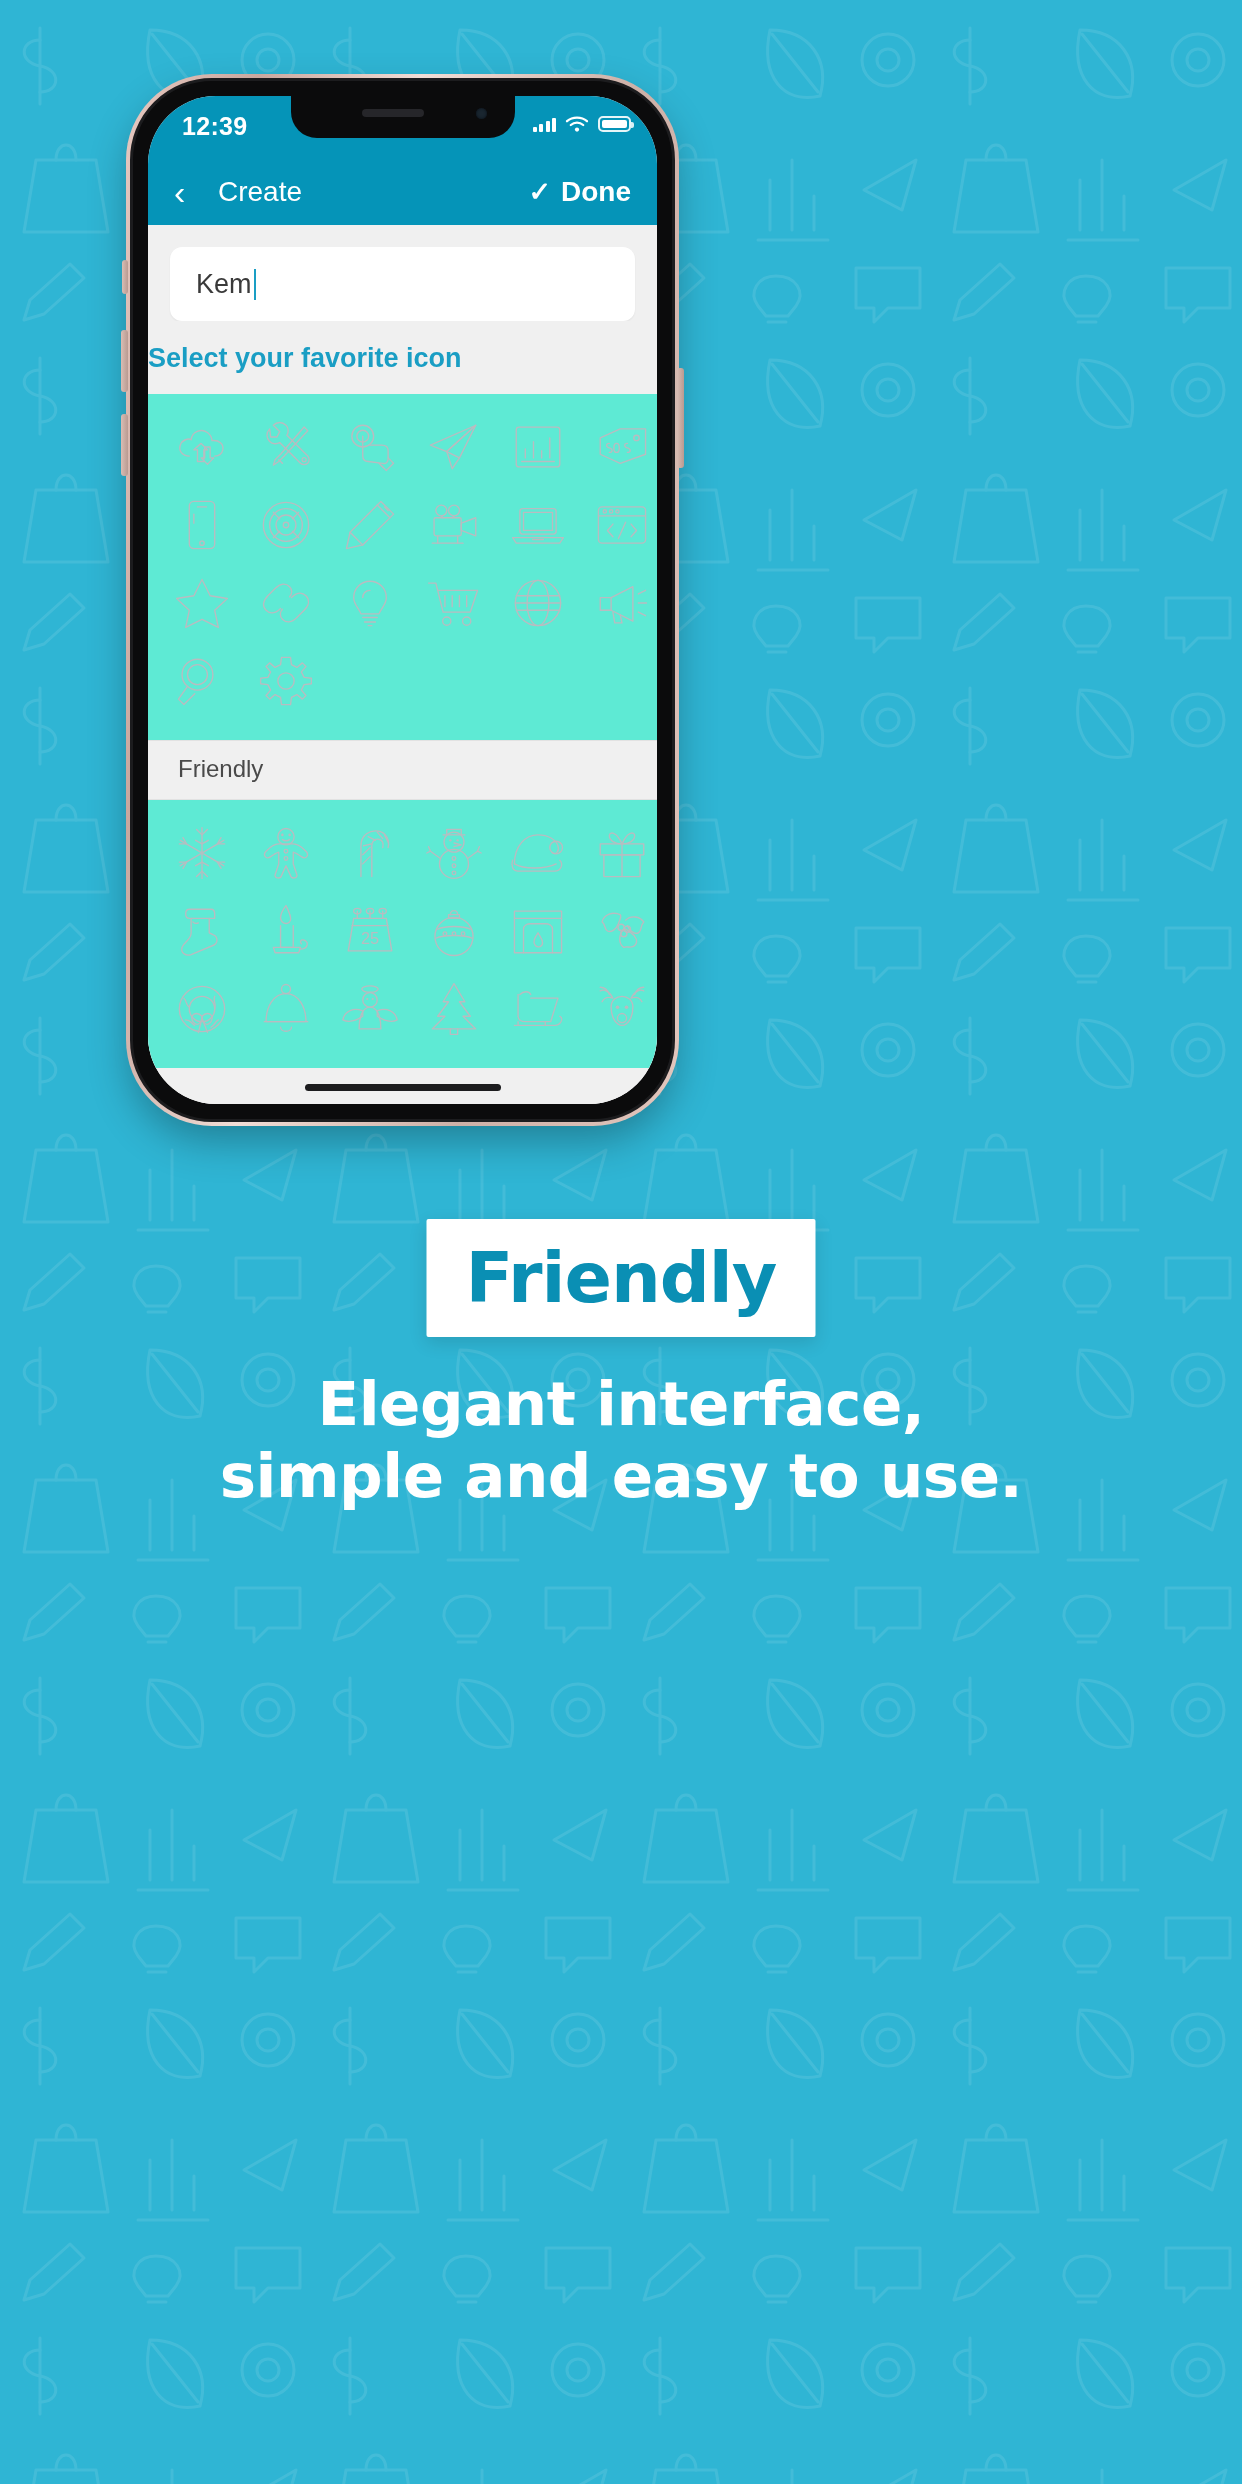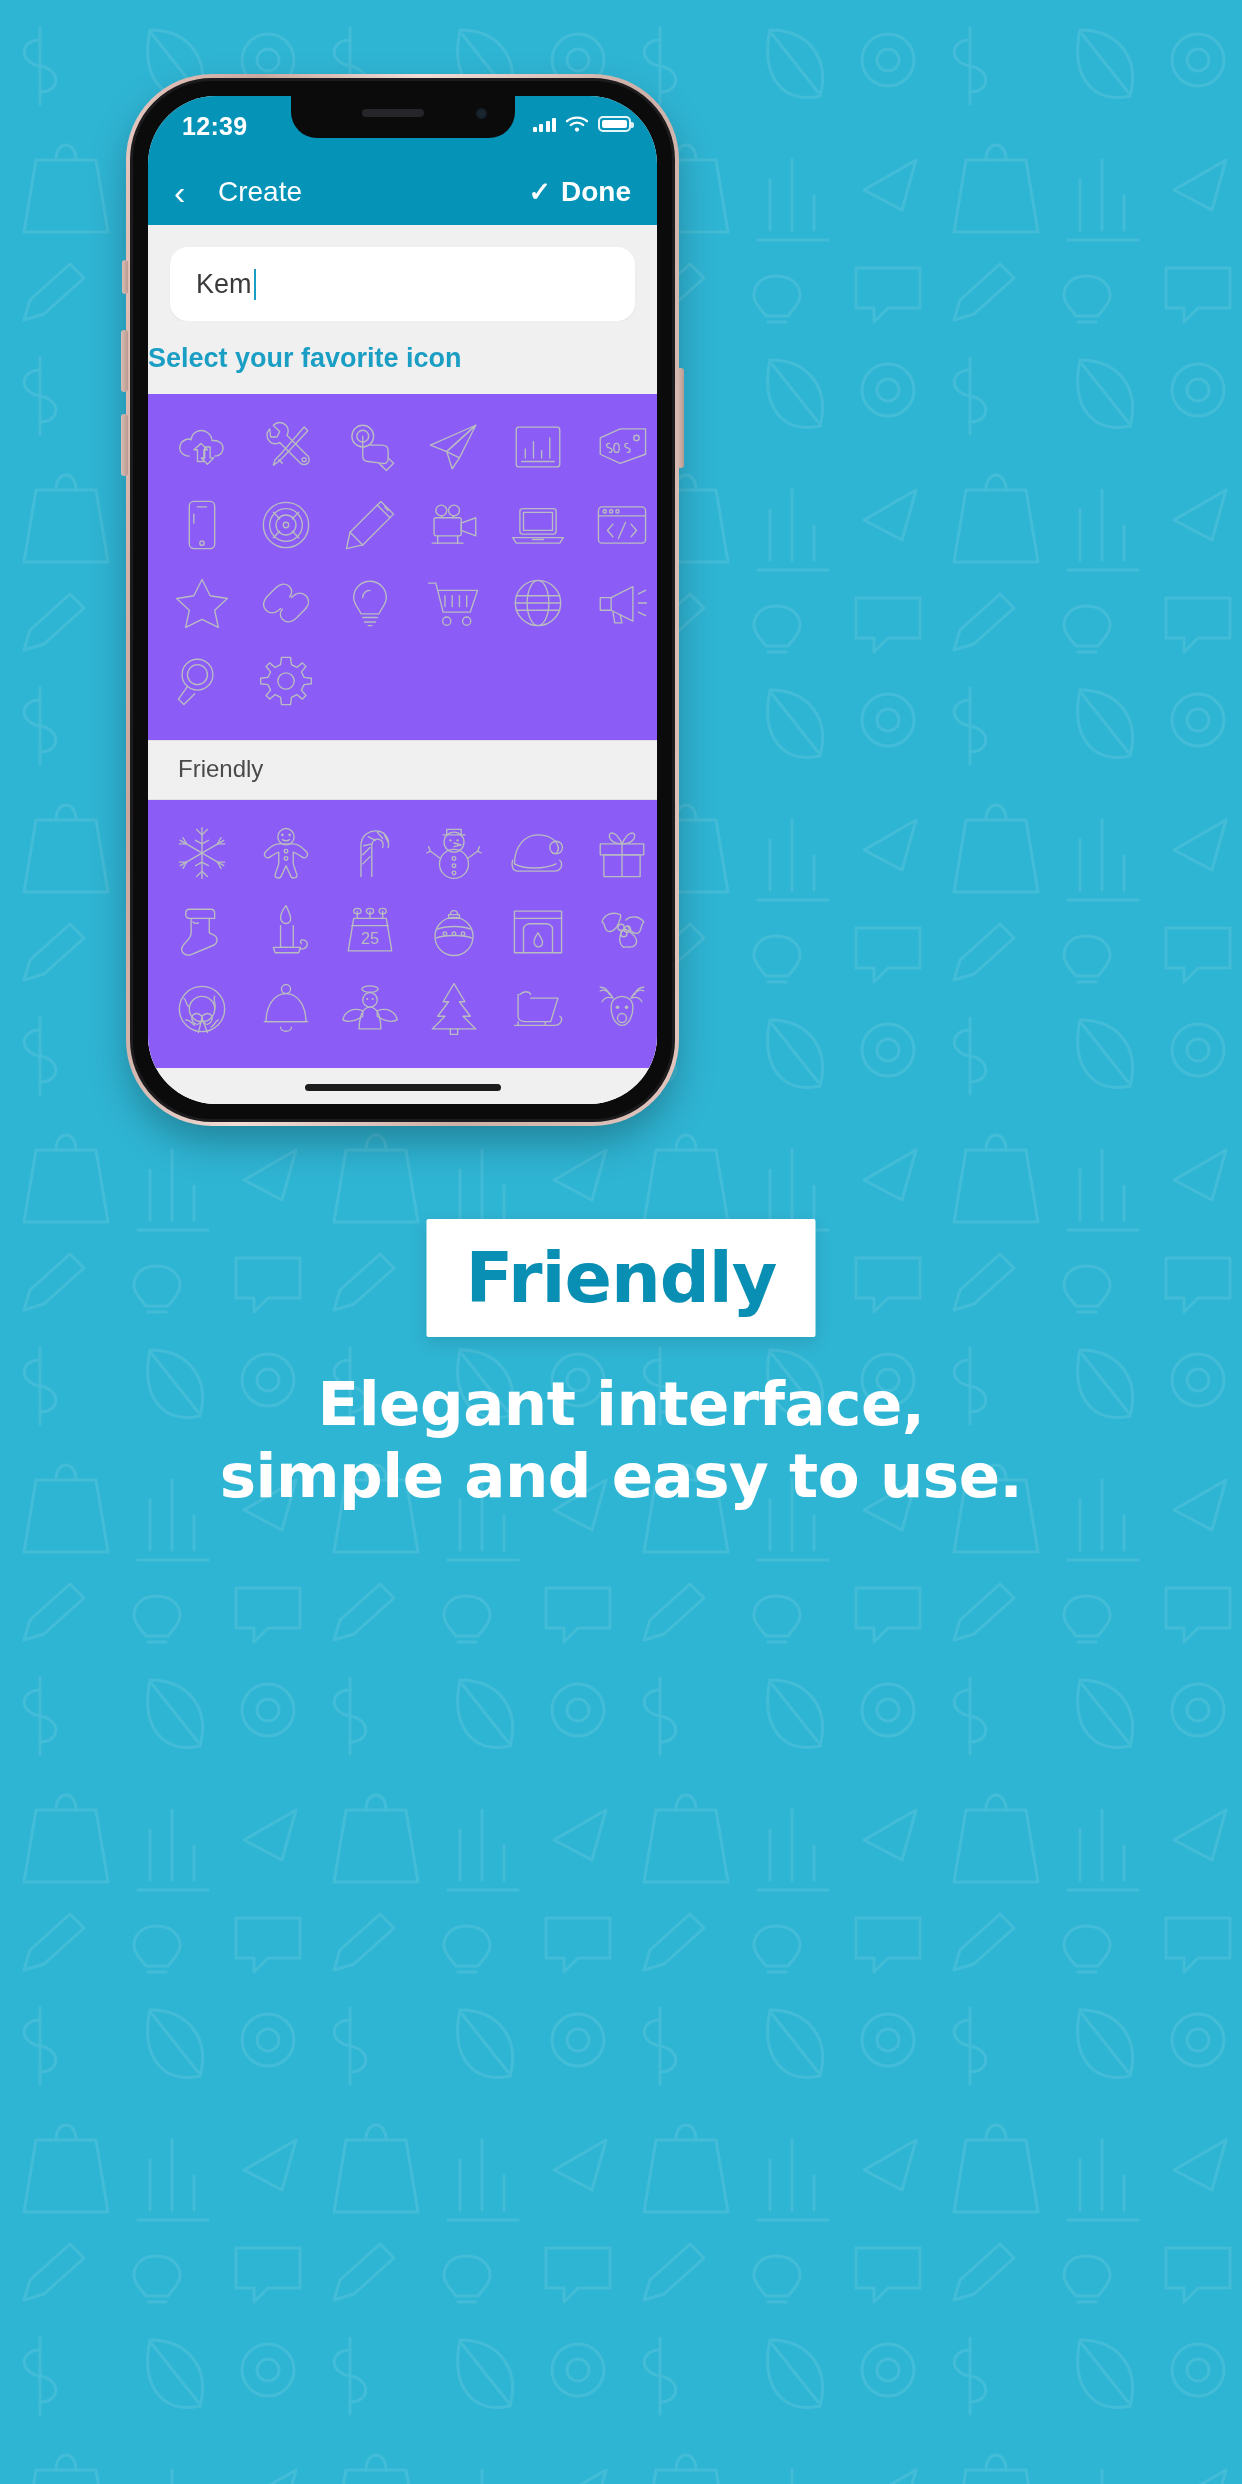--- a/index.html
+++ b/index.html
@@ -133,21 +133,21 @@
 
   
   .content {
     position:relative;
     height:calc(100% - 129px);
     background:#f0f0f0;
     overflow:hidden;
   }
   .searchwrap { padding:22px 22px 0 22px; background:#f0f0f0; }
   .searchbox {
-    height:74px; background:#fff; border-radius:18px;
+    height:74px; background:#fff; border-radius:12px;
     display:flex; align-items:center;
     padding:0 26px;
     font-size:27px; color:#3a3a3a;
     box-shadow:0 1px 2px rgba(0,0,0,.06);
   }
   .caret {
     display:inline-block; width:2.5px; height:31px;
     background:#1a9ec4; margin-left:2px;
   }
   .hint {
@@ -157,21 +157,21 @@
     padding:22px 0 20px;
     background:#f0f0f0;
   }
   .sectionhdr {
     background:#f0f0f0;
     padding:14px 30px 16px;
     font-size:24px; color:#4a4a4a;
     border-top:1px solid #e2e2e2;
     border-bottom:1px solid #e2e2e2;
   }
-  .iconpanel { background:#8b5cf6; padding:14px 12px 20px; }
+  .iconpanel { background:#5eead4; padding:14px 12px 20px; }
   .iconrow {
     display:grid;
     grid-template-columns:repeat(6,1fr);
     align-items:center;
     justify-items:center;
   }
   .iconcell {
     width:84px; height:78px;
     display:flex; align-items:center; justify-content:center;
     cursor:pointer;

